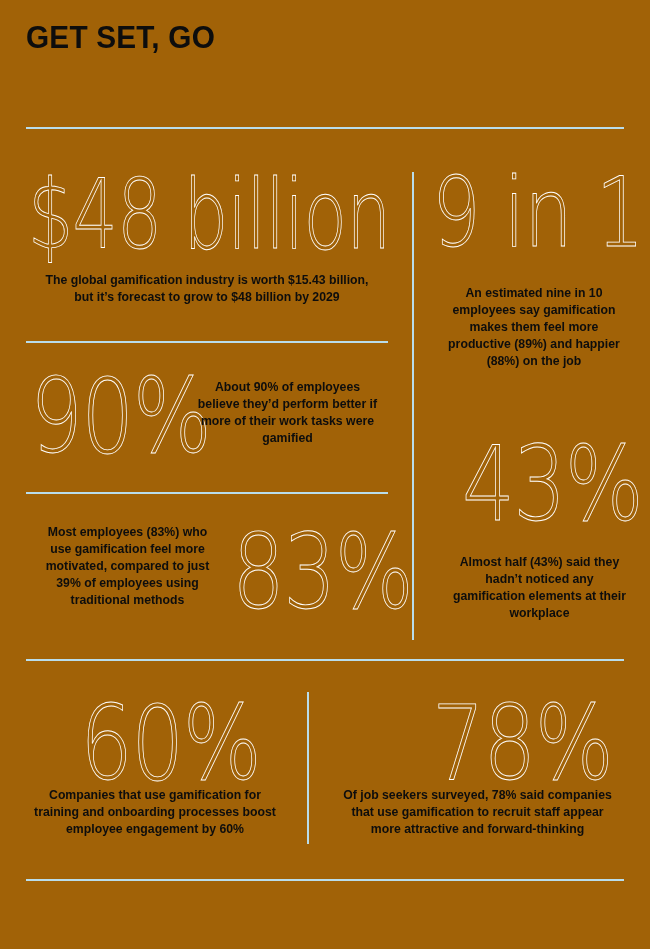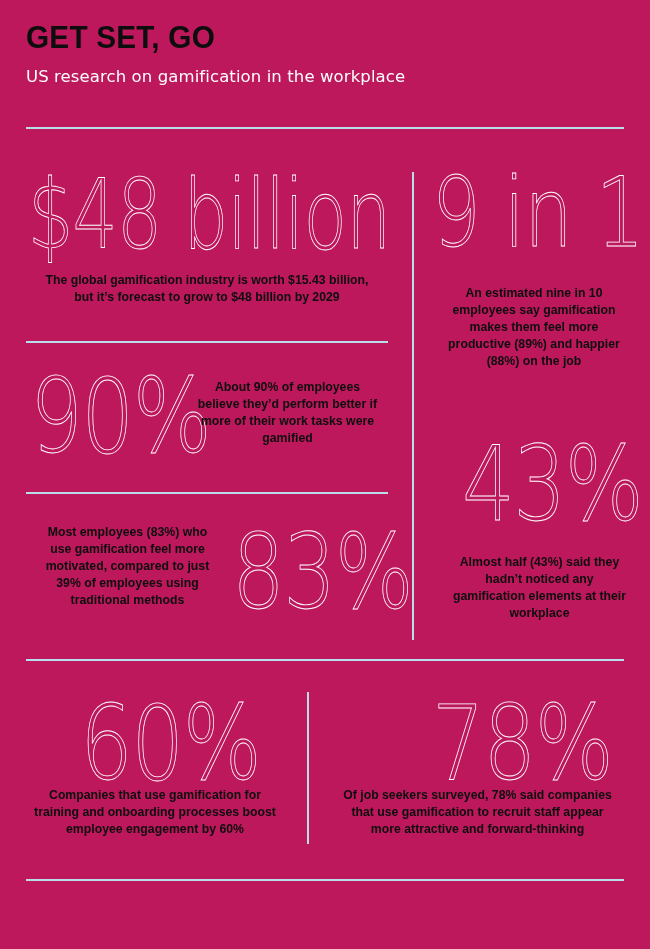--- a/index.html
+++ b/index.html
@@ -11,21 +11,21 @@
     height: 949px;
     background: #0B7CB2;
     font-family: "Liberation Sans", sans-serif;
     overflow: hidden;
     position: relative;
   }
   .page {
     position: relative;
     width: 650px;
     height: 949px;
-    background: #be185d;
+    background: #a16207;
     overflow: hidden;
   }
 
   
   .header {
     position: absolute;
     left: 26px;
     top: 22px;
     width: 600px;
   }
@@ -97,21 +97,20 @@
     font-weight: 400;
   }
 </style>
 </head>
 <body>
 
 <div class="page">
 
   <div class="header">
     <div class="title">GET SET, GO</div>
-    <div class="subtitle">US research on gamification in the workplace</div>
   </div>
 
   <div class="hr" style="left:26px; top:127px; width:598px;"></div>
 
   <div class="vr" style="left:412px; top:172px; height:468px;"></div>
 
   <div class="bignum" style="left:28px; top:167px; font-size:96px; letter-spacing:-1px; transform:scaleX(0.74); transform-origin:left top;">$48 billion</div>
   <div class="caption" style="left:24px; top:272px; width:366px;">The global gamification industry is worth $15.43 billion, but it’s forecast to grow to $48 billion by 2029</div>
 
   <div class="hr" style="left:26px; top:341px; width:362px;"></div>

